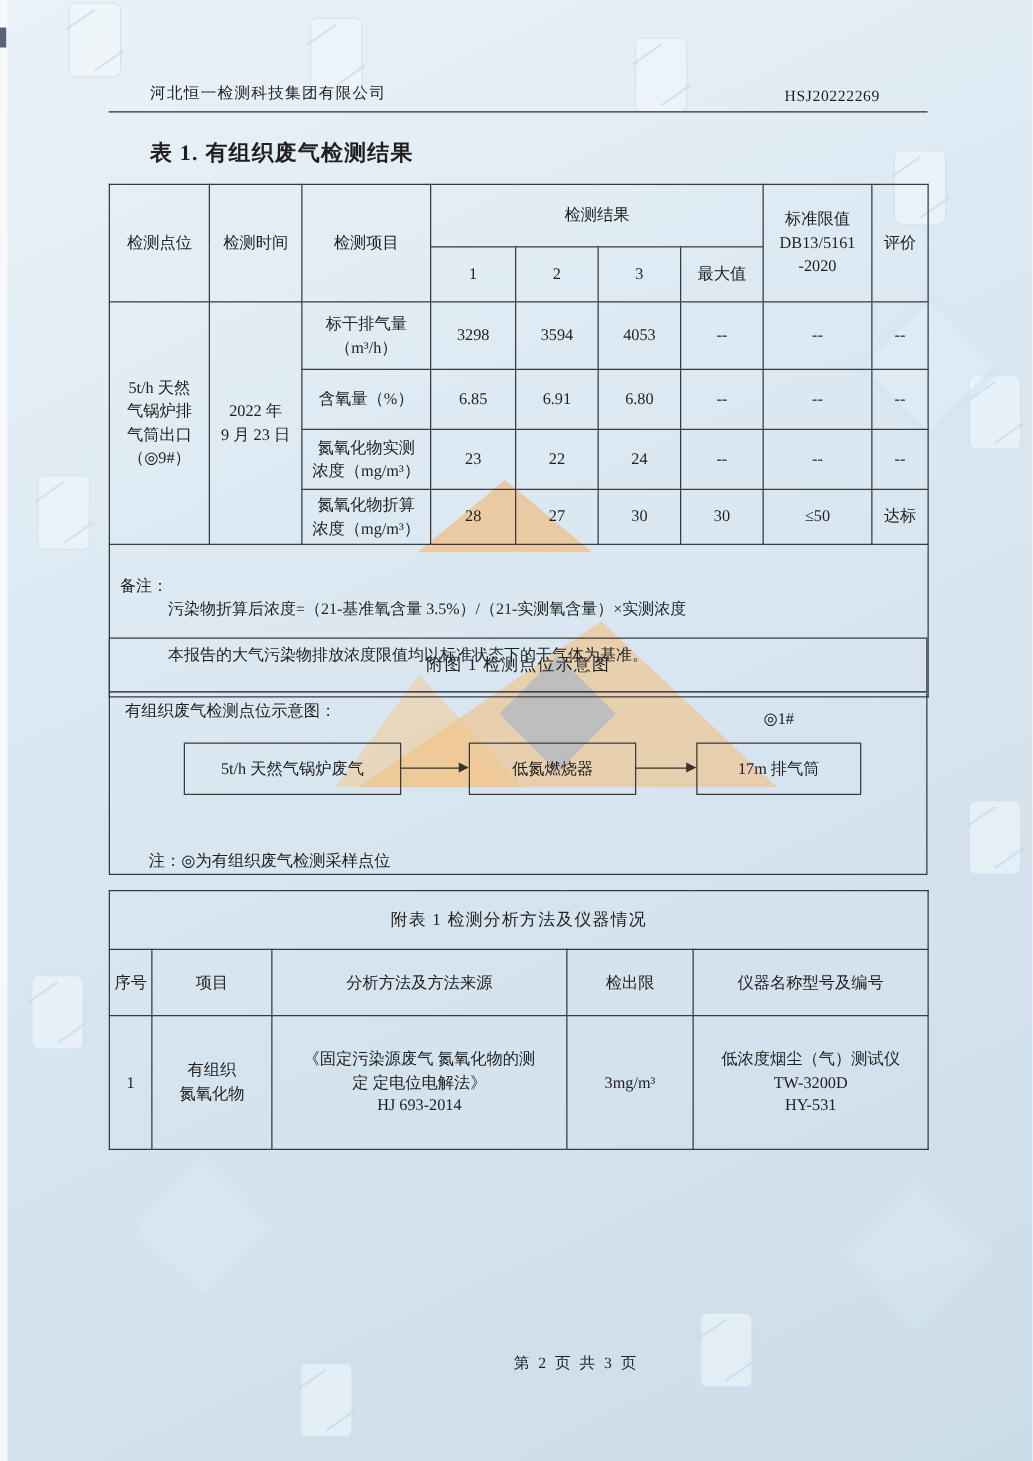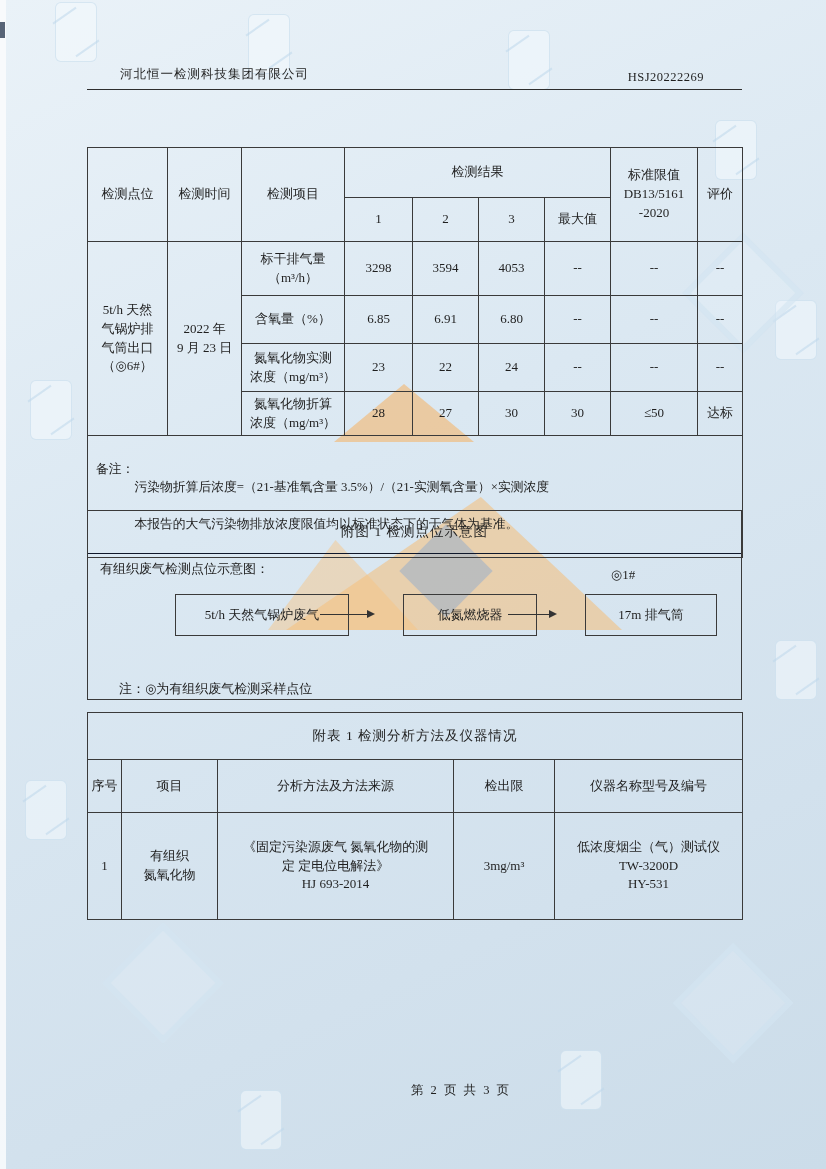--- a/index.html
+++ b/index.html
@@ -83,21 +83,21 @@
   .fig-title{
     height:42px;border-bottom:1px solid #0f172a;
     display:flex;align-items:center;justify-content:center;
     font-size:13.5px;letter-spacing:1px;
   }
   .fig-body{position:relative;height:145px;}
   .fig-subtitle{position:absolute;left:12px;top:6px;font-size:13px;}
   .fig-pointlabel{position:absolute;left:469px;top:13px;width:132px;text-align:center;font-size:13px;}
   .fbox{
     position:absolute;top:40px;height:40px;border:1px solid #3a3a3a;
-    display:flex;align-items:center;justify-content:center;font-size:13px;margin-left:28px;
+    display:flex;align-items:center;justify-content:center;font-size:13px;
   }
   .fbox1{left:59px;width:172px;}
   .fbox2{left:287px;width:132px;}
   .fbox3{left:469px;width:130px;}
   .farrow{position:absolute;top:60px;height:0;border-top:1.2px solid #333;}
   .farrow::after{
     content:"";position:absolute;right:-2px;top:-4.6px;
     border-left:8px solid #333;border-top:4px solid transparent;border-bottom:4px solid transparent;
   }
   .farrow1{left:232px;width:53px;}
@@ -135,20 +135,21 @@
   <div class="tri tri-c"></div>
   <div class="blue-diamond"></div>
 </div>
 
 <div class="content">
 
   <div class="company">河北恒一检测科技集团有限公司</div>
   <div class="report-no">HSJ20222269</div>
   <div class="head-rule"></div>
 
+  <div class="doc-title">表 1. 有组织废气检测结果</div>
 
   <table class="t1">
     <colgroup>
       <col style="width:80px">
         <col style="width:74px">
         <col style="width:103px">
       <col style="width:68px">
         <col style="width:66px">
         <col style="width:66px">
       <col style="width:66px">
@@ -169,21 +170,21 @@
     <tr class="h2">
       <th>1</th>
       <th>2</th>
       <th>3</th>
       <th>最大值</th>
     </tr>
     <tr class="r1">
       <td rowspan="4">5t/h 天然
 气锅炉排
 气筒出口
-（◎6#）</td>
+（◎9#）</td>
       <td rowspan="4">2022 年
 9 月 23 日</td>
       <td>标干排气量
 （m³/h）</td>
       <td>3298</td>
       <td>3594</td>
       <td>4053</td>
       <td>--</td>
       <td>--</td>
       <td>--</td>

